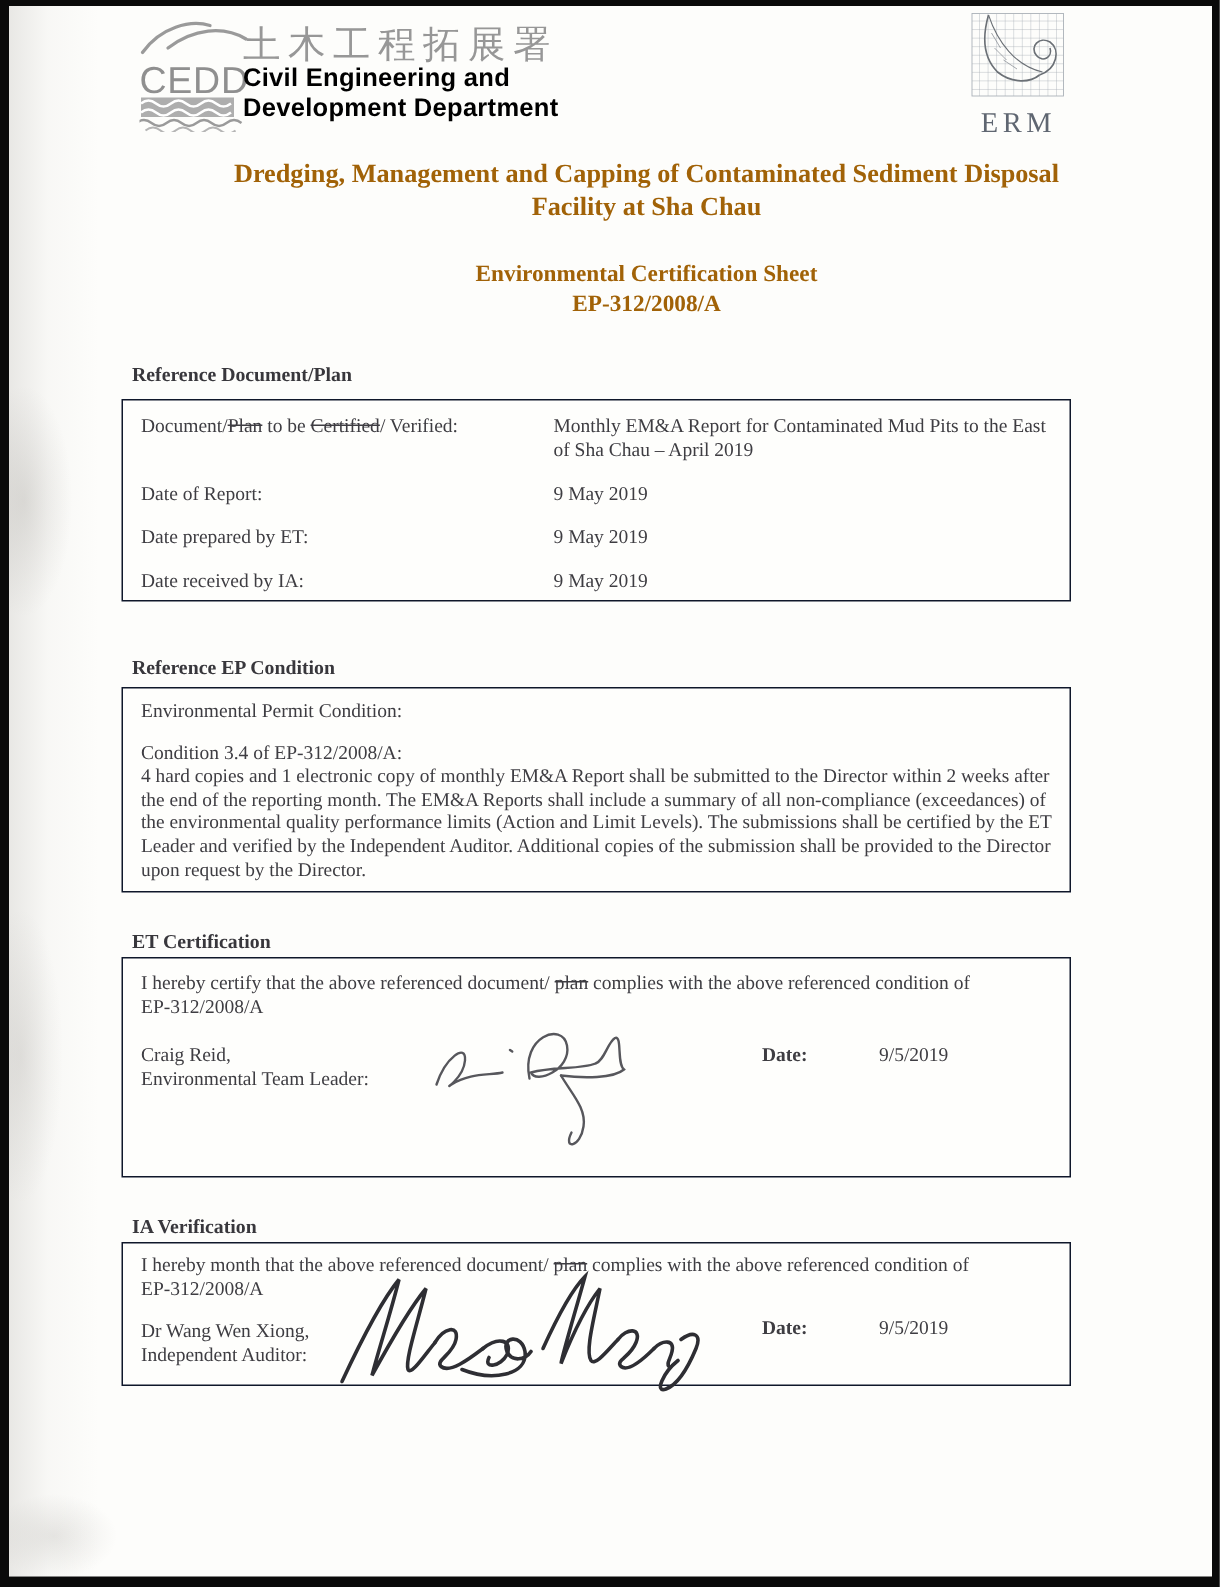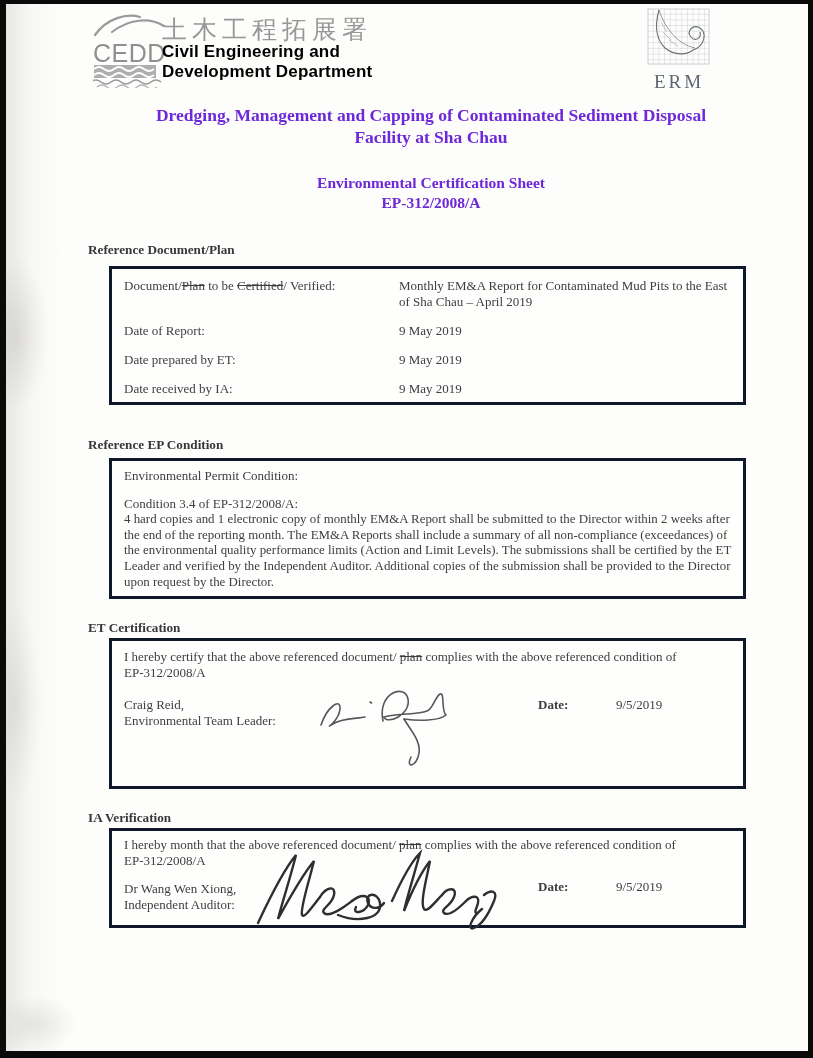--- a/index.html
+++ b/index.html
@@ -32,26 +32,26 @@
   }
   .logo-en{
     left:156px;font-family:"Liberation Sans",sans-serif;
     font-size:17px;font-weight:bold;color:#000000;letter-spacing:0.2px;
   }
   .erm-wrap{left:640px;top:4px;width:66px;text-align:center;}
   .erm-text{
     font-family:"Liberation Serif",serif;font-size:19px;color:#5f6671;
     letter-spacing:3px;margin-top:1px;
   }
-  .title{left:0;right:0;text-align:center;font-weight:bold;color:#6d28d9;padding-left:48px;}
+  .title{left:0;right:0;text-align:center;font-weight:bold;color:#a16207;padding-left:48px;}
   .title-main{font-size:17.5px;}
   .title-sub{font-size:15.5px;}
   .sec-head{left:82px;font-weight:bold;font-size:13.2px;color:#38373c;}
   .box{
-    left:75px;width:631px;border:3px solid #0f172a;background:rgba(255,255,255,0.35);margin-left:28px;
+    left:75px;width:631px;border:1px solid #0f172a;background:rgba(255,255,255,0.35);
   }
   .bx{position:absolute;font-size:13px;line-height:16px;}
   .val-col{left:287px;width:334px;}
   .strike{text-decoration:line-through;}
   .para{font-size:12.9px;line-height:15.7px;}
   .date-label{left:426px;font-weight:bold;}
   .date-value{left:504px;}
   .sig svg{display:block;}
 </style>
 </head>

